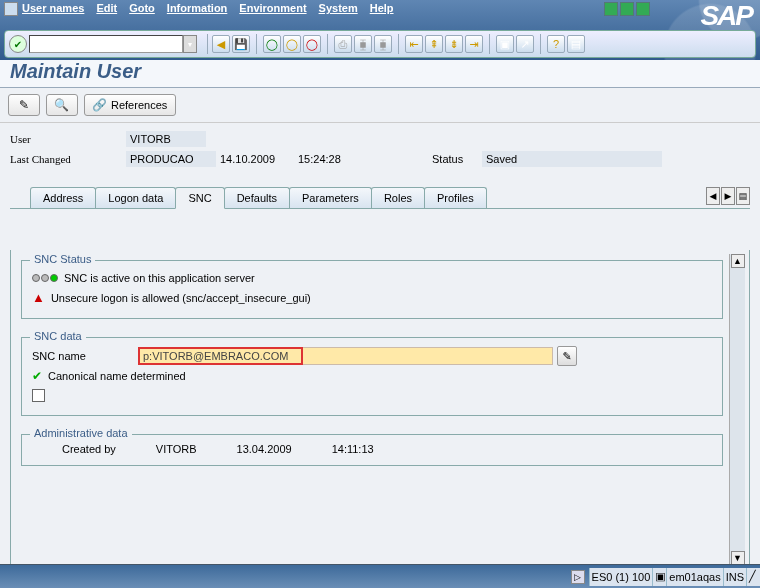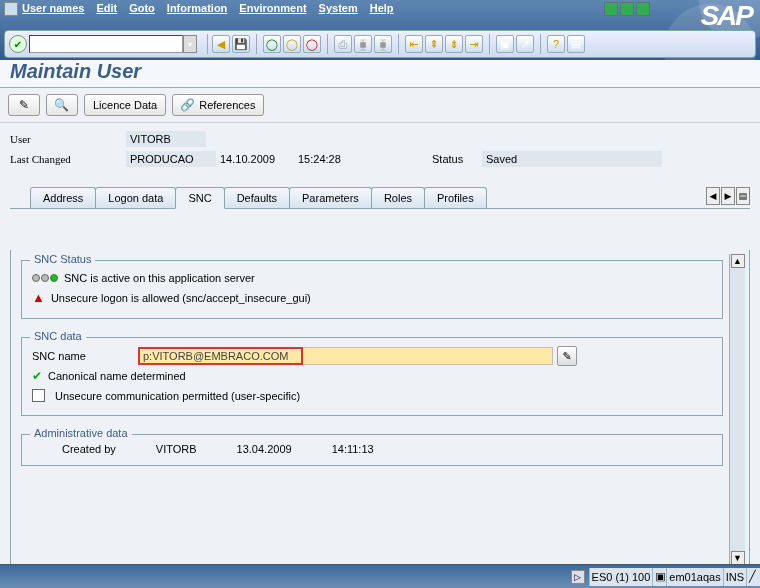--- a/index.html
+++ b/index.html
@@ -145,23 +145,20 @@
 </div>
 
 <div class="app-tb">
   <div class="app-btn">
       <span class="app-ic">✎</span>
     </div>
   <div class="app-btn">
       <span class="app-ic">🔍</span>
     </div>
   <div class="app-btn">
-      <span>Licence Data</span>
-    </div>
-  <div class="app-btn">
       <span class="app-ic">🔗</span>
       <span>References</span>
     </div>
 </div>
 
 <div class="form">
   <div class="row">
     <div class="lbl">User</div>
     <div class="val user">VITORB</div>
   </div>
@@ -220,21 +217,20 @@
             <div class="pencil">
                 <span>✎</span>
               </div>
           </div>
           <div class="status-line">
             <span class="check">✔</span>
             <span>Canonical name determined</span>
           </div>
           <div class="status-line">
             <span class="chk"></span>
-            <span>Unsecure communication permitted (user-specific)</span>
           </div>
         </div>
       </div>
 
       <div class="panel">
         <span class="panel-title">Administrative data</span>
         <div class="panel-body">
           <div class="admin-row">
             <span>Created by</span>
             <span>VITORB</span>

